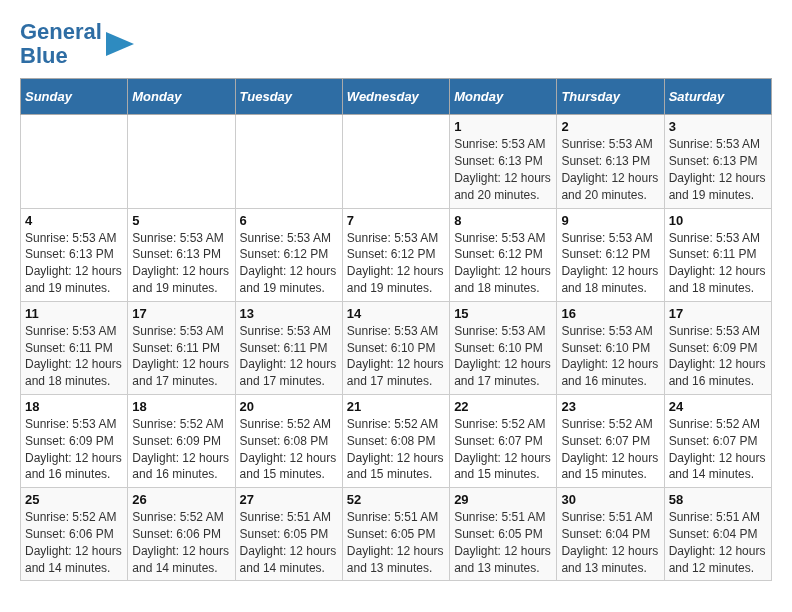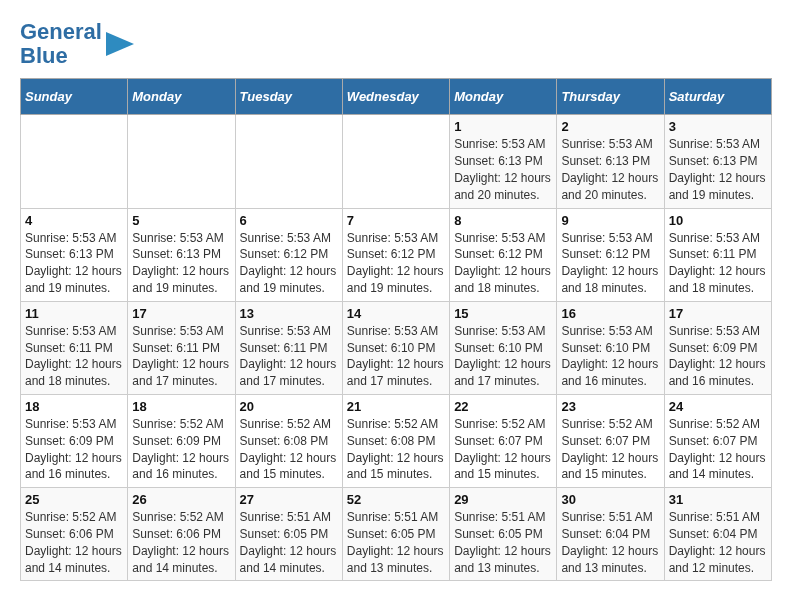--- a/index.html
+++ b/index.html
@@ -249,18 +249,18 @@
         </td>
         <td>
           <div class="day-number">29</div>
           <div class="day-info">Sunrise: 5:51 AM<br>Sunset: 6:05 PM<br>Daylight: 12 hours<br>and 13 minutes.</div>
         </td>
         <td>
           <div class="day-number">30</div>
           <div class="day-info">Sunrise: 5:51 AM<br>Sunset: 6:04 PM<br>Daylight: 12 hours<br>and 13 minutes.</div>
         </td>
         <td>
-          <div class="day-number">31</div>
+          <div class="day-number">58</div>
           <div class="day-info">Sunrise: 5:51 AM<br>Sunset: 6:04 PM<br>Daylight: 12 hours<br>and 12 minutes.</div>
         </td>
       </tr>
     </tbody>
 </table>
 
 </body></html>

